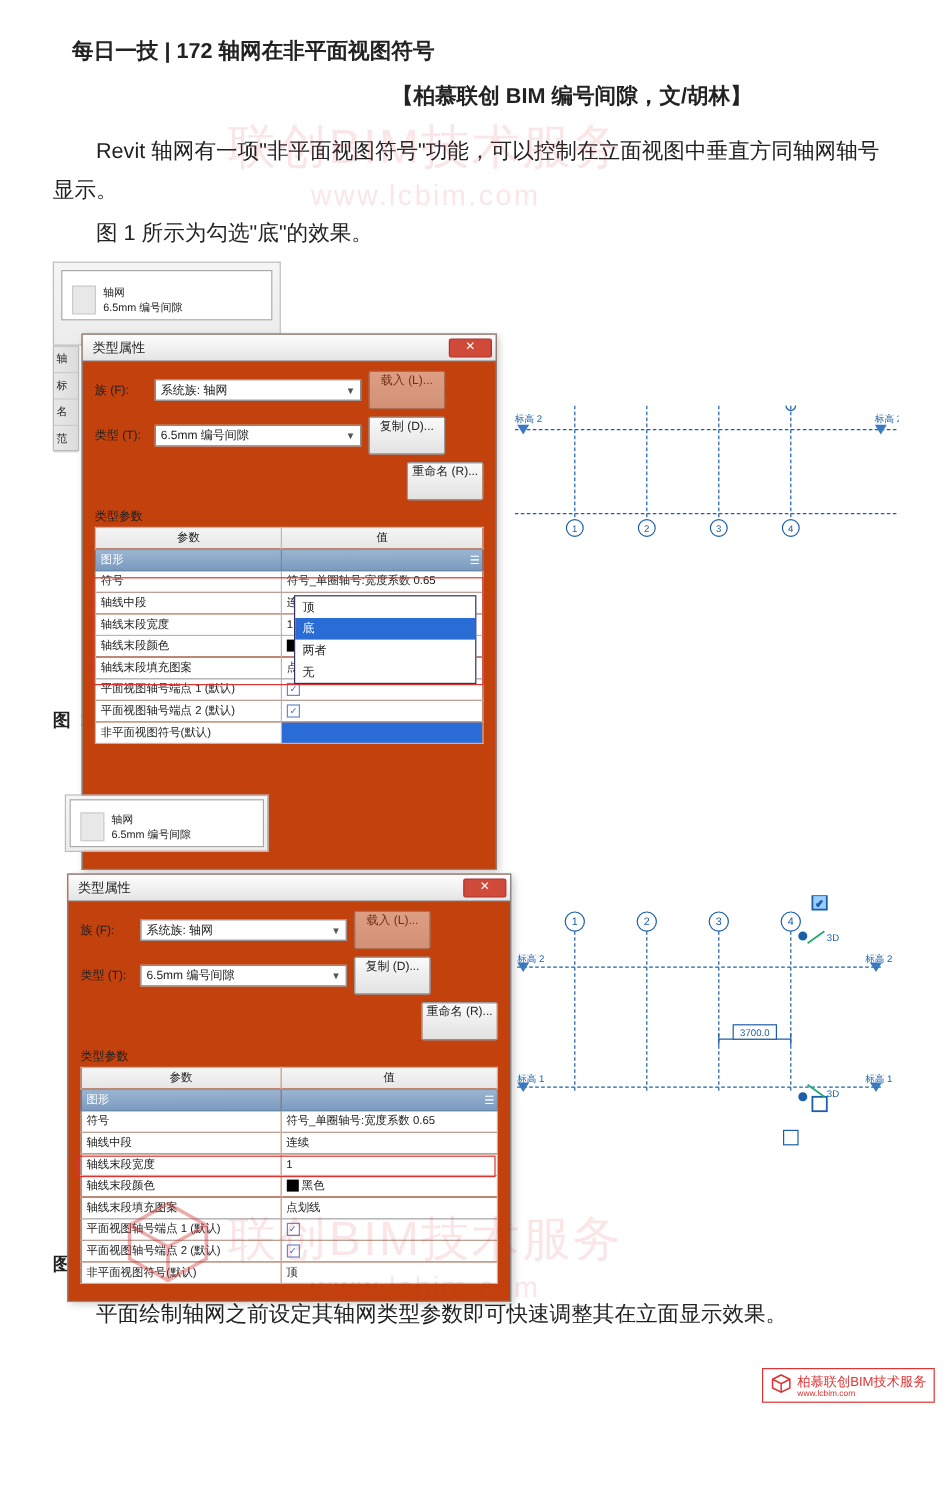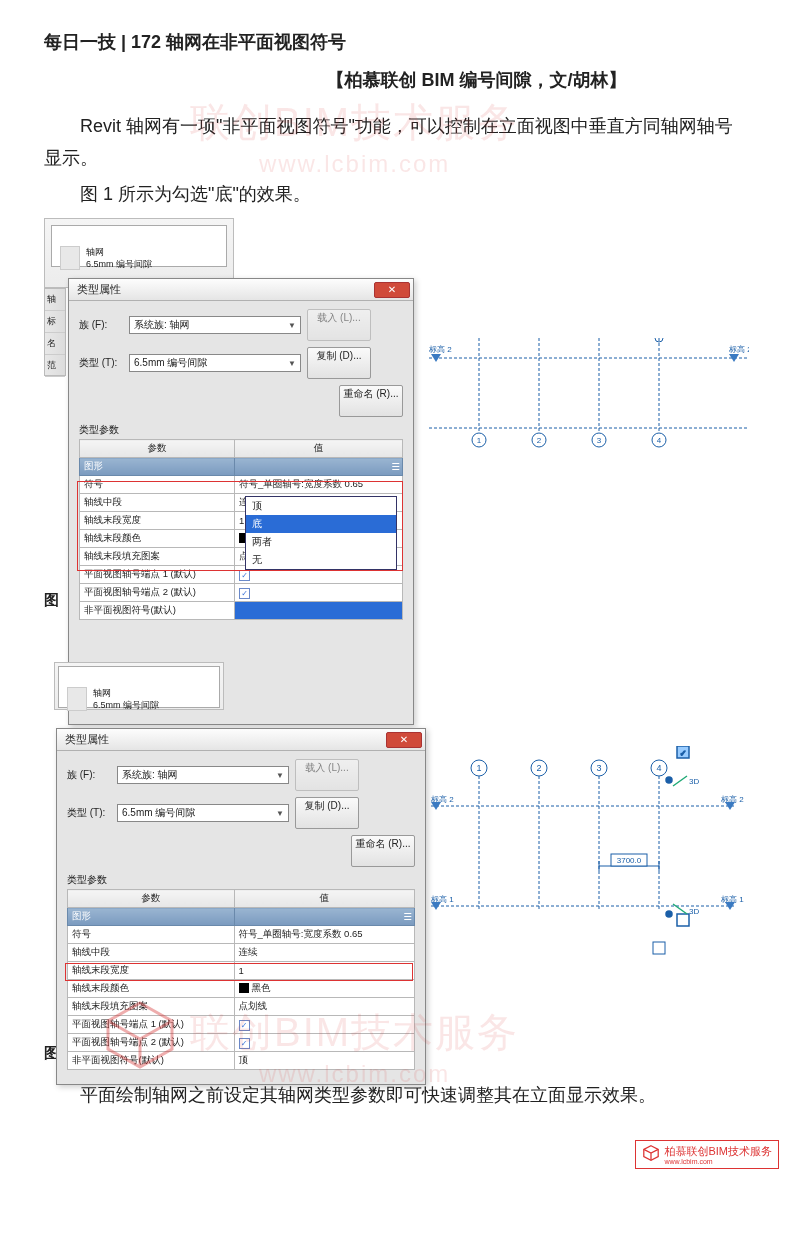--- a/index.html
+++ b/index.html
@@ -4,21 +4,21 @@
 <style>
   * { box-sizing: border-box; margin: 0; padding: 0; }
   body {
     width: 793px;
     background: #fff;
     font-family: "Microsoft YaHei", SimSun, sans-serif;
     color: #222;
     position: relative;
     padding: 30px 44px 30px 44px;
   }
-  .title { font-size: 18px; font-weight: bold; margin-bottom: 14px; }
+  .title { font-size: 18px; font-weight: bold; margin-bottom: 14px; margin-left: 16px; }
   .author { font-size: 18px; font-weight: bold; text-align: center; margin-bottom: 18px; padding-left: 160px; }
   .para { font-size: 18px; line-height: 32px; text-indent: 2em; margin-bottom: 4px; }
   .caption { font-size: 15px; font-weight: bold; text-align: left; margin: 8px 0 16px; letter-spacing: 2px;}
   .figure-row { position: relative; height: 365px; margin: 8px 0 0; }
   .figure-row2 { position: relative; height: 320px; margin: 4px 0 0; }
 
   
   .watermark {
     position: absolute;
     font-size: 40px;
@@ -44,44 +44,44 @@
   .prop-panel .tab {
     background: linear-gradient(#fafafa,#e2e2e2);
     border-bottom:1px solid #bbb;
     padding:3px 6px;
     font-size:10px;
   }
   .prop-panel .inner {
     margin:6px;
     background:#fff;
     border:1px solid #aaa;
-    padding:20px 8px;
+    padding:4px 8px;
     height:42px;
     display:flex;
-    align-items:flex-start;
+    align-items:flex-end;
     gap:6px;
   }
   .prop-panel .inner .thumb { width:20px; height:24px; background:#e8e8e8; border:1px solid #ccc;}
   .prop-panel .inner .txt { font-size:9px; line-height:12px; }
 
   .sidebar-stub {
     position:absolute; left:0; top:70px; width:22px; height:88px;
     background:linear-gradient(90deg,#e8e8e8,#dcdcdc);
     border:1px solid #bbb;
     font-size:9px;
     writing-mode:horizontal-tb;
   }
   .sidebar-stub div { padding:4px 2px; border-bottom:1px solid #ccc;}
 
   
   .dialog {
     position: absolute;
     left: 24px; top: 60px;
     width: 346px;
-    background: #e5e5e5;
+    background: #c2410c;
     border: 1px solid #888;
     font-size: 10px;
     box-shadow: 2px 2px 6px rgba(0,0,0,.2);
   }
   .dialog2 { left:12px; top:12px; width:370px;}
   .dlg-title {
     background: linear-gradient(#fdfdfd,#e5e5e5);
     border-bottom:1px solid #b0b0b0;
     height:22px;
     display:flex; align-items:center; justify-content:space-between;

